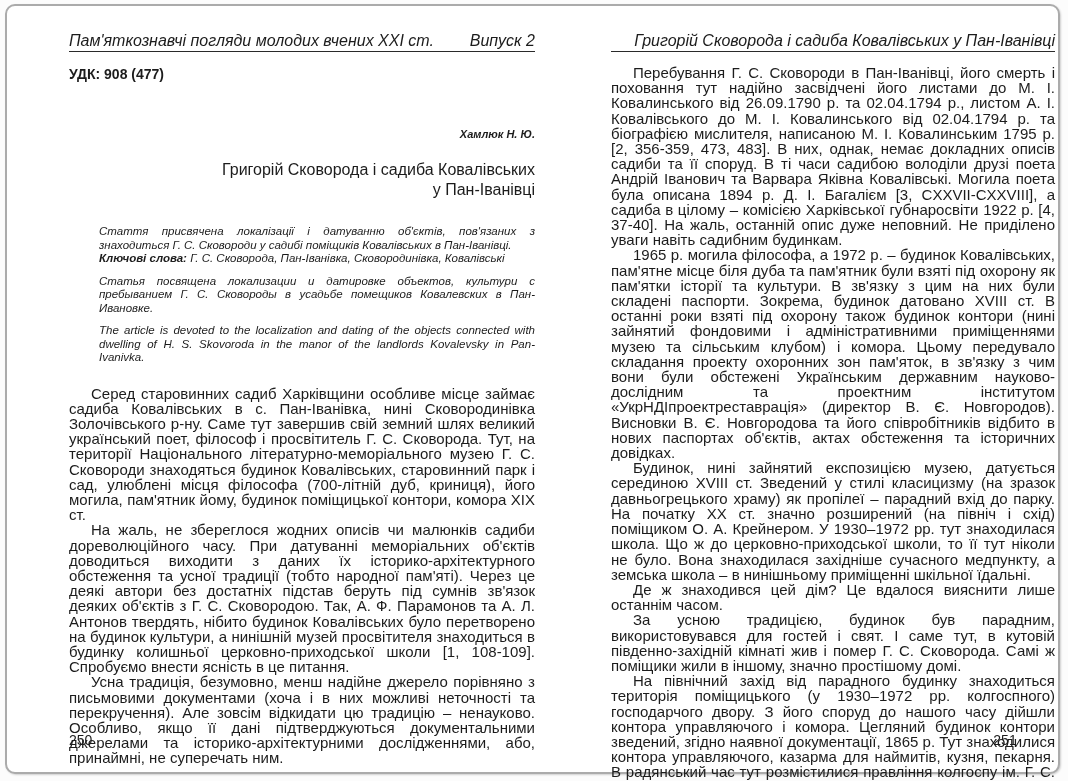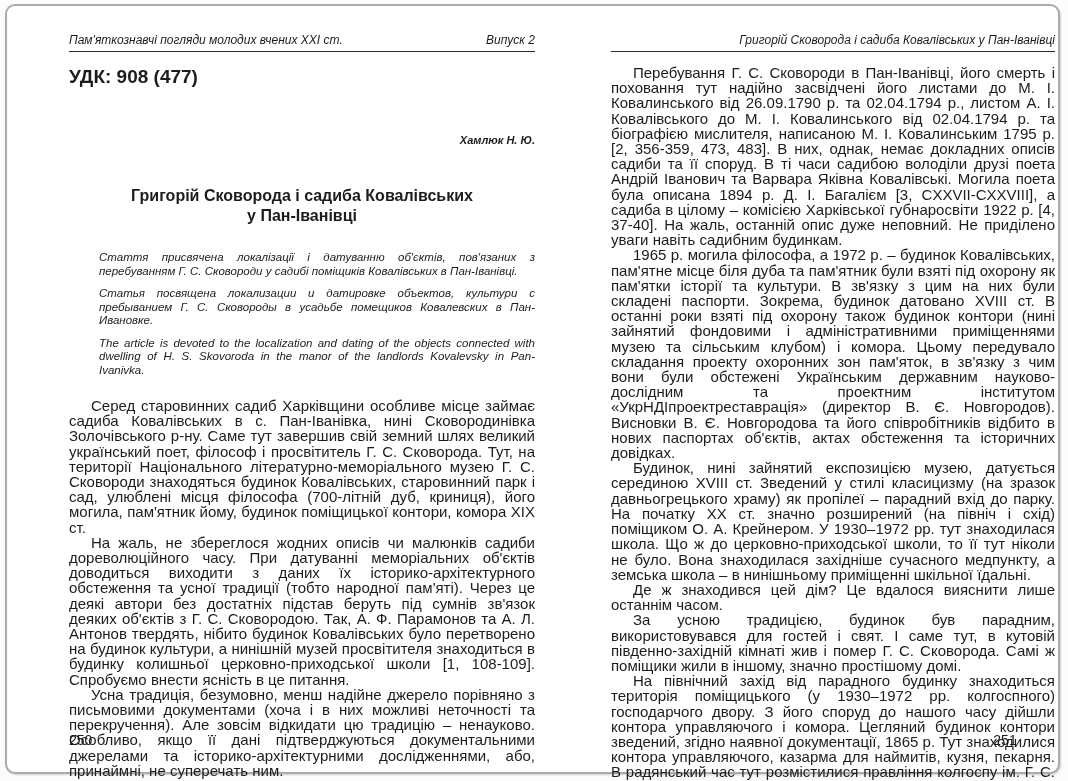--- a/index.html
+++ b/index.html
@@ -19,37 +19,37 @@
     border-radius: 10px;
     box-shadow: 1px 1px 2px rgba(0,0,0,0.18);
     box-sizing: border-box;
   }
   .page { position: absolute; top: 28px; }
   .page-left  { left: 62px;  width: 466px; }
   .page-right { left: 604px; width: 444px; }
 
   .runhead {
     display: flex; justify-content: space-between;
-    font-style: italic; font-size: 12px; line-height: 13px;
+    font-style: italic; font-size: 16px; line-height: 13px;
     padding-bottom: 4px;
     border-bottom: 1.5px solid #2a2a2a;
     white-space: nowrap;
   }
   .runhead.right-only { justify-content: flex-end; }
 
-  .udc { margin-top: 14px; font-weight: bold; font-size: 19px; }
+  .udc { margin-top: 14px; font-weight: bold; font-size: 14px; }
 
   .author {
     margin-top: 46px; text-align: right;
     font-weight: bold; font-style: italic; font-size: 11px;
   }
 
   .title {
-    margin: 40px 0 0 0; text-align: center;
-    font-weight: bold; font-size: 16px; line-height: 20px;
+    margin: 20px 0 0 0; text-align: right;
+    font-weight: normal; font-size: 16px; line-height: 20px;
   }
 
   .abstracts {
     margin-top: 25px; padding-left: 30px;
     font-style: italic; font-size: 11.5px; line-height: 13.5px;
     text-align: justify;
   }
   .abstract-group { margin-bottom: 9px; }
   .abstracts p { margin: 0; }
   .kw-label { font-weight: bold; }
@@ -74,21 +74,22 @@
     </div>
 
     <div class="udc">УДК: 908 (477)</div>
 
     <div class="author">Хамлюк Н. Ю.</div>
 
     <h1 class="title"><span>Григорій Сковорода і садиба Ковалівських</span><br><span>у Пан-Іванівці</span></h1>
 
     <div class="abstracts">
       <div class="abstract-group">
-        <p>Стаття присвячена локалізації і датуванню об'єктів, пов'язаних з перебуванням Г. С. Сковороди у садибі поміщиків Ковалівських в Пан-Іванівці.</p>
+        <p>Стаття присвячена локалізації і датуванню об'єктів, пов'язаних з знаходиться Г. С. Сковороди у садибі поміщиків Ковалівських в Пан-Іванівці.</p>
+        <p><span class="kw-label">Ключові слова:</span> <span>Г. С. Сковорода, Пан-Іванівка, Сковородинівка, Ковалівські</span></p>
       </div>
       <div class="abstract-group">
         <p>Статья посвящена локализации и датировке объектов, культури с пребыванием Г. С. Сковороды в усадьбе помещиков Ковалевских в Пан-Ивановке.</p>
       </div>
       <div class="abstract-group">
         <p>The article is devoted to the localization and dating of the objects connected with dwelling of H. S. Skovoroda in the manor of the landlords Kovalevsky in Pan-Ivanivka.</p>
       </div>
     </div>
 
     <div class="body-text">

